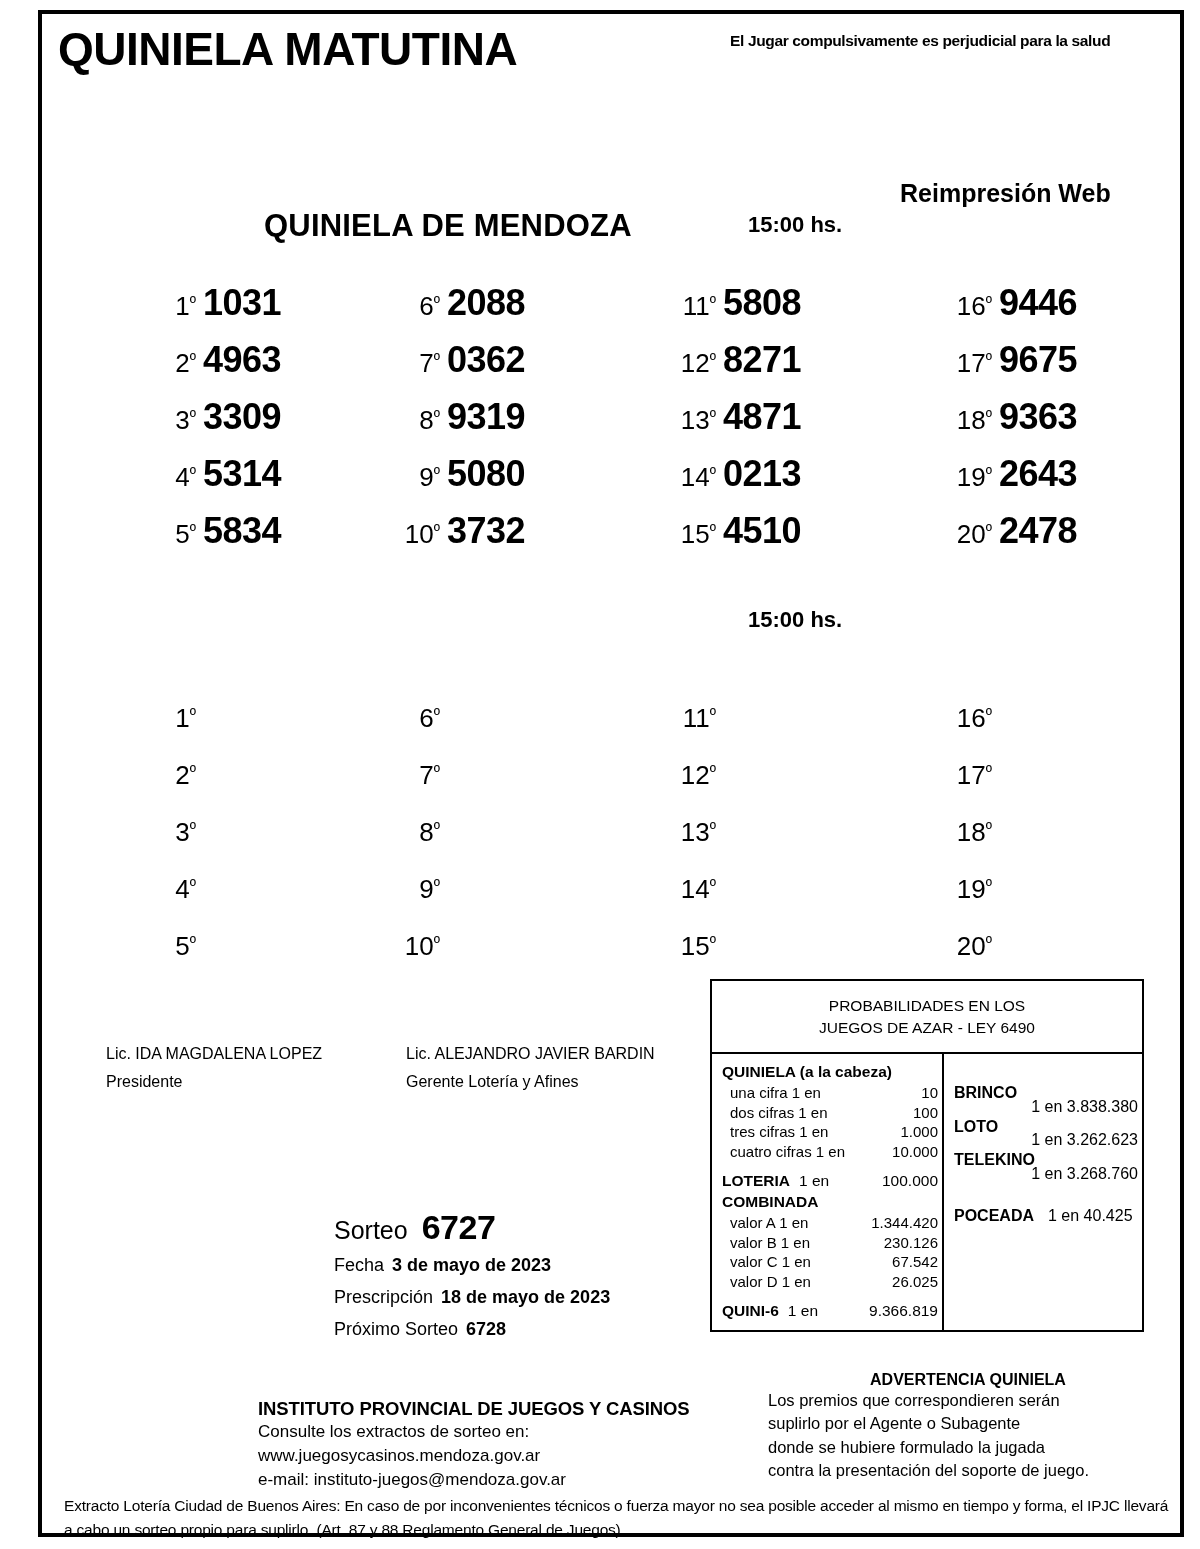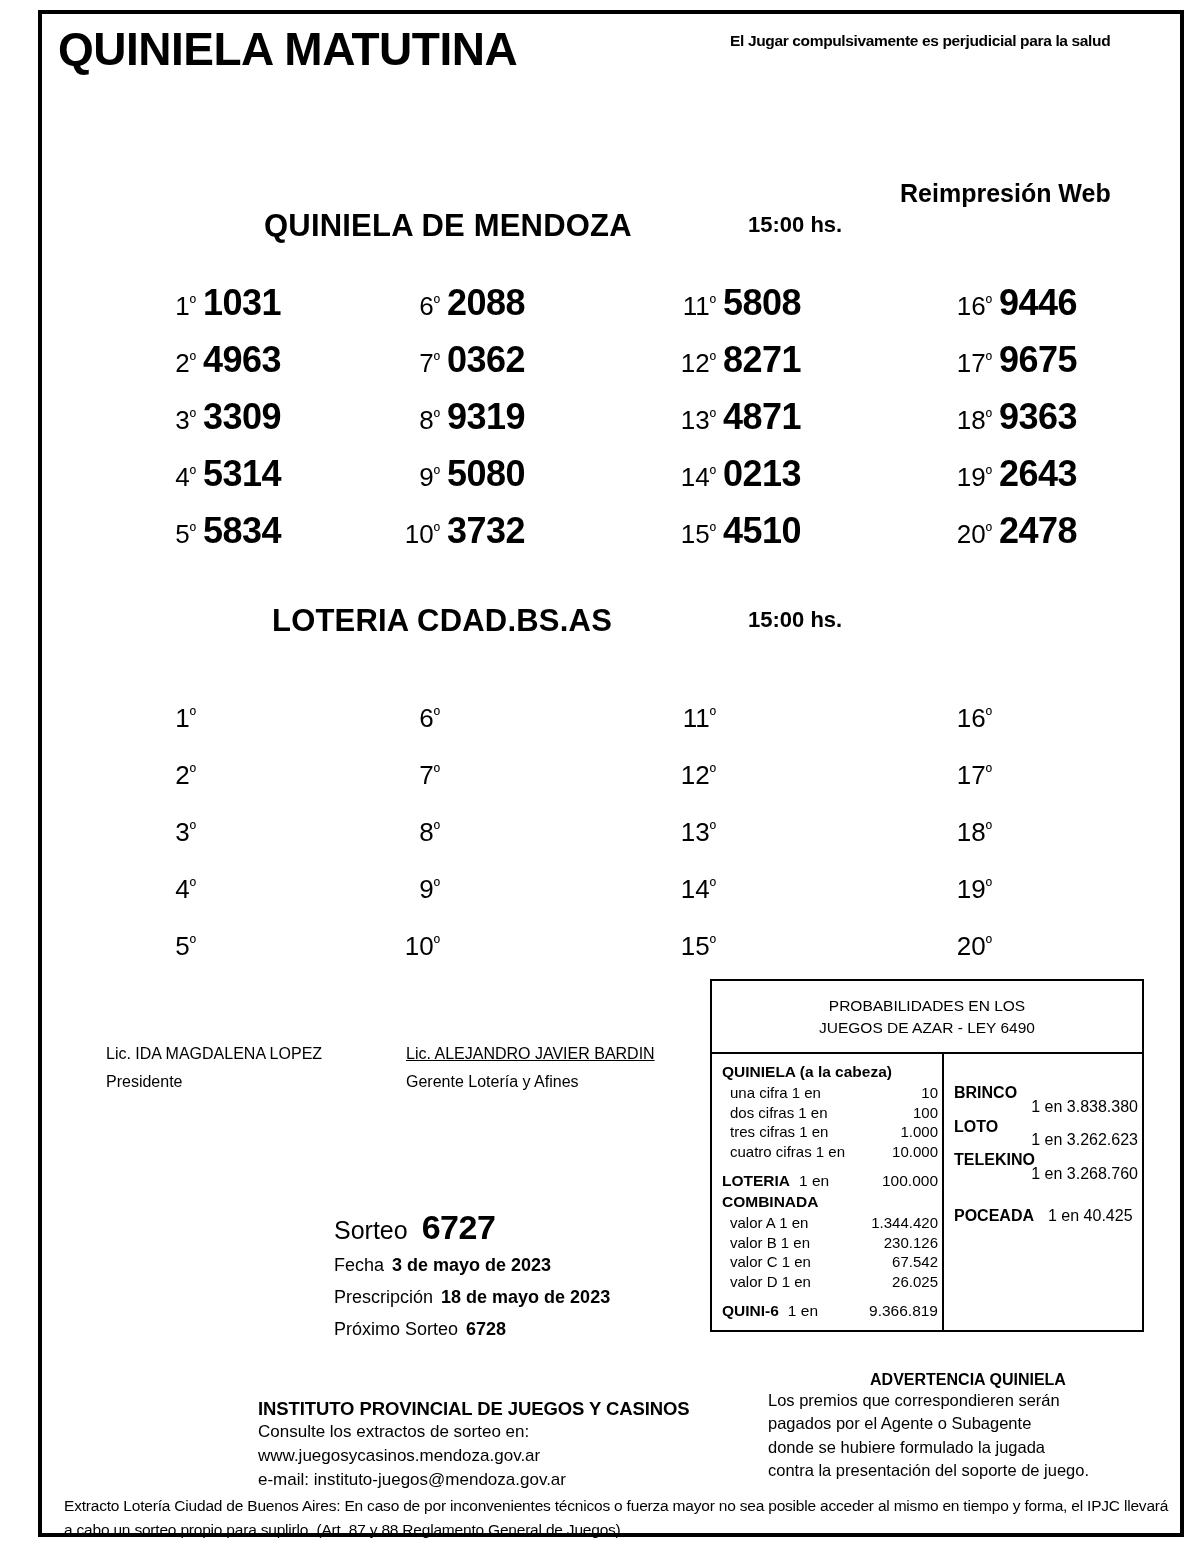--- a/index.html
+++ b/index.html
@@ -234,21 +234,20 @@
         <div class="cell" style="left: 612px; top: 114px; width: 300px;"><span style="display: inline-block; width: 62px; text-align: right;"><span class="ord">13</span><span class="ord-sup">º</span></span><span class="num">4871</span></div>
         <div class="cell" style="left: 612px; top: 171px; width: 300px;"><span style="display: inline-block; width: 62px; text-align: right;"><span class="ord">14</span><span class="ord-sup">º</span></span><span class="num">0213</span></div>
         <div class="cell" style="left: 612px; top: 228px; width: 300px;"><span style="display: inline-block; width: 62px; text-align: right;"><span class="ord">15</span><span class="ord-sup">º</span></span><span class="num">4510</span></div>
         <div class="cell" style="left: 888px; top: 0px; width: 300px;"><span style="display: inline-block; width: 62px; text-align: right;"><span class="ord">16</span><span class="ord-sup">º</span></span><span class="num">9446</span></div>
         <div class="cell" style="left: 888px; top: 57px; width: 300px;"><span style="display: inline-block; width: 62px; text-align: right;"><span class="ord">17</span><span class="ord-sup">º</span></span><span class="num">9675</span></div>
         <div class="cell" style="left: 888px; top: 114px; width: 300px;"><span style="display: inline-block; width: 62px; text-align: right;"><span class="ord">18</span><span class="ord-sup">º</span></span><span class="num">9363</span></div>
         <div class="cell" style="left: 888px; top: 171px; width: 300px;"><span style="display: inline-block; width: 62px; text-align: right;"><span class="ord">19</span><span class="ord-sup">º</span></span><span class="num">2643</span></div>
         <div class="cell" style="left: 888px; top: 228px; width: 300px;"><span style="display: inline-block; width: 62px; text-align: right;"><span class="ord">20</span><span class="ord-sup">º</span></span><span class="num">2478</span></div>
       </div>
 
-    <div class="draw-title" style="left:230px; top:589px;">LOTERIA CDAD.BS.AS</div>
     <div class="draw-time" style="left:706px; top:593px;">15:00 hs.</div>
 
     <div class="grid empty" id="grid-1" style="left:0px; top:672px; height:270px;">
         <div class="cell" style="left: 108px; top: 8px; width: 300px;"><span style="display: inline-block; width: 46px; text-align: right;"><span class="ord">1</span><span class="ord-sup">º</span></span><span class="num"></span></div>
         <div class="cell" style="left: 108px; top: 65px; width: 300px;"><span style="display: inline-block; width: 46px; text-align: right;"><span class="ord">2</span><span class="ord-sup">º</span></span><span class="num"></span></div>
         <div class="cell" style="left: 108px; top: 122px; width: 300px;"><span style="display: inline-block; width: 46px; text-align: right;"><span class="ord">3</span><span class="ord-sup">º</span></span><span class="num"></span></div>
         <div class="cell" style="left: 108px; top: 179px; width: 300px;"><span style="display: inline-block; width: 46px; text-align: right;"><span class="ord">4</span><span class="ord-sup">º</span></span><span class="num"></span></div>
         <div class="cell" style="left: 108px; top: 236px; width: 300px;"><span style="display: inline-block; width: 46px; text-align: right;"><span class="ord">5</span><span class="ord-sup">º</span></span><span class="num"></span></div>
         <div class="cell" style="left: 352px; top: 8px; width: 300px;"><span style="display: inline-block; width: 46px; text-align: right;"><span class="ord">6</span><span class="ord-sup">º</span></span><span class="num"></span></div>
         <div class="cell" style="left: 352px; top: 65px; width: 300px;"><span style="display: inline-block; width: 46px; text-align: right;"><span class="ord">7</span><span class="ord-sup">º</span></span><span class="num"></span></div>
@@ -262,21 +261,21 @@
         <div class="cell" style="left: 612px; top: 236px; width: 300px;"><span style="display: inline-block; width: 62px; text-align: right;"><span class="ord">15</span><span class="ord-sup">º</span></span><span class="num"></span></div>
         <div class="cell" style="left: 888px; top: 8px; width: 300px;"><span style="display: inline-block; width: 62px; text-align: right;"><span class="ord">16</span><span class="ord-sup">º</span></span><span class="num"></span></div>
         <div class="cell" style="left: 888px; top: 65px; width: 300px;"><span style="display: inline-block; width: 62px; text-align: right;"><span class="ord">17</span><span class="ord-sup">º</span></span><span class="num"></span></div>
         <div class="cell" style="left: 888px; top: 122px; width: 300px;"><span style="display: inline-block; width: 62px; text-align: right;"><span class="ord">18</span><span class="ord-sup">º</span></span><span class="num"></span></div>
         <div class="cell" style="left: 888px; top: 179px; width: 300px;"><span style="display: inline-block; width: 62px; text-align: right;"><span class="ord">19</span><span class="ord-sup">º</span></span><span class="num"></span></div>
         <div class="cell" style="left: 888px; top: 236px; width: 300px;"><span style="display: inline-block; width: 62px; text-align: right;"><span class="ord">20</span><span class="ord-sup">º</span></span><span class="num"></span></div>
       </div>
 
     <div class="sig" style="left:64px; top:1031px;">Lic. IDA MAGDALENA LOPEZ</div>
     <div class="sig" style="left:64px; top:1059px;">Presidente</div>
-    <div class="sig" style="left:364px; top:1031px;text-decoration:underline;">Lic. ALEJANDRO JAVIER BARDIN</div>
+    <div class="sig" style="left:364px; top:1031px;">Lic. ALEJANDRO JAVIER BARDIN</div>
     <div class="sig" style="left:364px; top:1059px;">Gerente Lotería y Afines</div>
 
     <div class="sorteo-block">
       <div class="sorteo-line">
         <span class="sorteo-label">Sorteo</span><span class="sorteo-value">6727</span>
       </div>
       <div class="sorteo-row">
         <span>Fecha</span><b>3 de mayo de 2023</b>
       </div>
       <div class="sorteo-row">
@@ -366,21 +365,21 @@
             <b>POCEADA</b><span>1 en 40.425</span>
           </div>
         </div>
       </div>
     </div>
 
     <div class="adv">
       <div class="adv-title">ADVERTENCIA QUINIELA</div>
       <div id="adv-lines">
           <div class="adv-line">Los premios que correspondieren serán</div>
-          <div class="adv-line">pagados por el Agente o Subagente</div>
+          <div class="adv-line">suplirlo por el Agente o Subagente</div>
           <div class="adv-line">donde se hubiere formulado la jugada</div>
           <div class="adv-line">contra la presentación del soporte de juego.</div>
         </div>
     </div>
 
     <div class="inst">
       <div class="inst-title">INSTITUTO PROVINCIAL DE JUEGOS Y CASINOS</div>
       <div id="inst-lines">
           <div class="inst-line">Consulte los extractos de sorteo en:</div>
           <div class="inst-line">www.juegosycasinos.mendoza.gov.ar</div>

